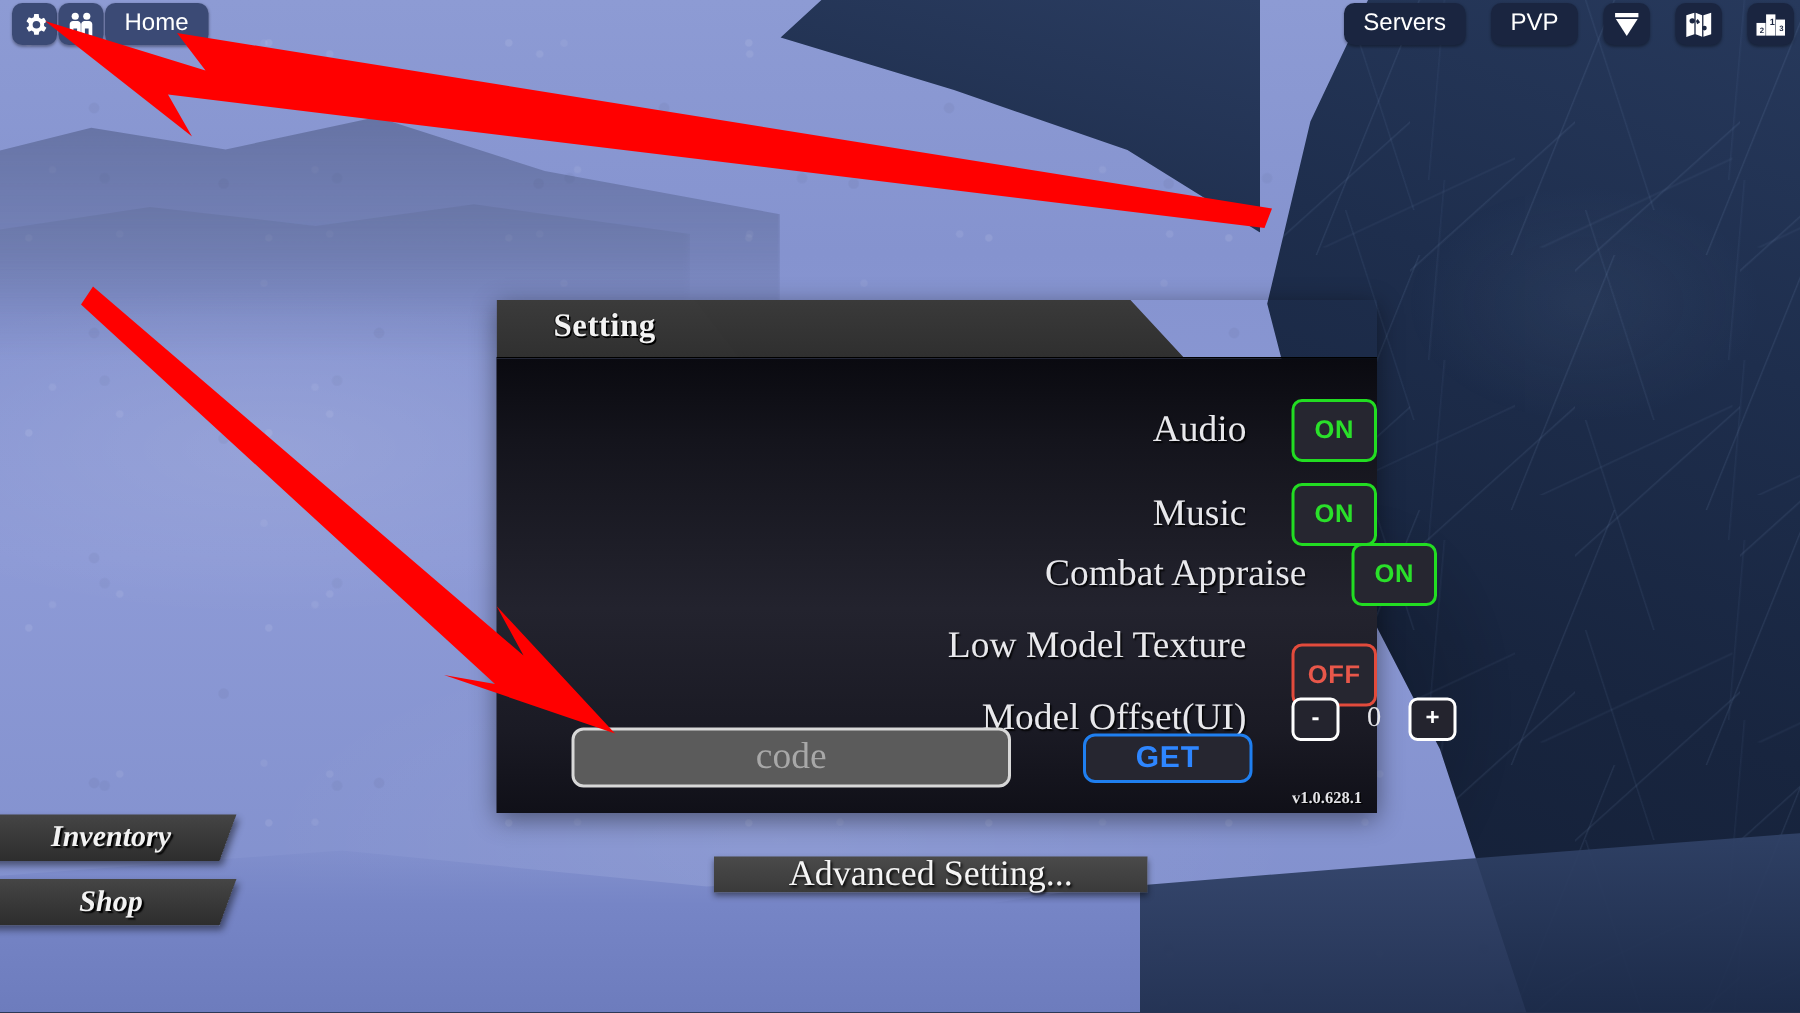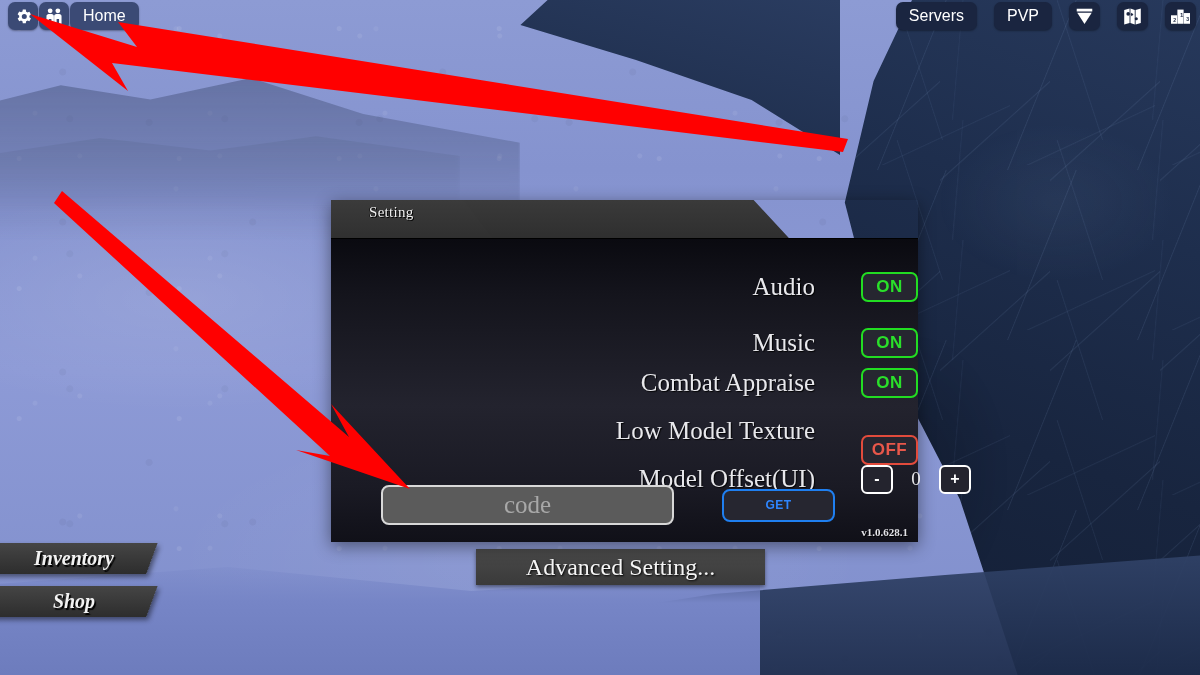--- a/index.html
+++ b/index.html
@@ -110,47 +110,47 @@
     background:linear-gradient(180deg,#3a3a3a,#2f2f2f);
     clip-path: polygon(0 0, 72% 0, 78% 100%, 100% 100%, 100% 100%, 0 100%);
   }
   .panel-titlebar-fill {
     position:absolute; left:0; right:0; top:0; bottom:0;
     background:linear-gradient(180deg,#3b3b3b,#303030);
     clip-path: polygon(0 0, 22.5% 0, 27.5% 100%, 100% 100%, 0 100%);
   }
   .panel-title {
     position:absolute; left:38px; top:4px;
-    font-family:"Liberation Serif", serif; font-weight:normal; font-size:15px;
+    font-family:"Liberation Serif", serif; font-weight:bold; font-size:22px;
     color:#f2f2f2; letter-spacing:.3px;
     text-shadow:1px 1px 0 #000, -1px 0 0 rgba(0,0,0,.5);
   }
   .close-btn {
     position:absolute; right:24px; top:9px; width:56px; height:27px;
     background:#b33b22; color:#fff; font-size:15px; font-weight:bold;
     display:flex; align-items:center; justify-content:center;
     box-shadow:0 1px 2px rgba(0,0,0,.5);
   }
   .panel-body {
     position:relative; height:304px;
     background:linear-gradient(180deg,#0a0a10 0%, #14141c 18%, #23232e 55%, #1a1a24 82%, #101018 100%);
     border-top:1px solid #000;
   }
 
   .row {
     position:absolute; left:0; width:100%; height:40px;
     display:flex; align-items:center;
   }
   .row-label {
-    flex:0 0 530px; text-align:right; padding-right:46px;
+    flex:0 0 530px; text-align:right; padding-right:30px;
     font-family:"Liberation Serif", serif; font-size:25px; color:#e8e8ec;
     text-shadow:1px 1px 1px rgba(0,0,0,.9);
   }
   .toggle {
-    width:113px; height:30px; border-radius:7px;
+    width:113px; height:42px; border-radius:7px;
     background:#262630; display:flex; align-items:center; justify-content:center;
     font-size:17px; font-weight:bold; letter-spacing:.5px;
   }
   .toggle.on  { border:2px solid #22dd22; color:#2ae02a; }
   .toggle.off { border:2px solid #e24b3c; color:#e8574a;margin-top:38px; }
 
   .stepper { display:flex; align-items:center; gap:16px; }
   .step-btn {
     width:32px; height:29px; border-radius:6px; border:2px solid #ffffff;
     background:#24242e; color:#fff; font-size:16px; font-weight:bold;
@@ -162,30 +162,30 @@
   .code-input {
     position:absolute; left:50px; width:293px; height:40px;
     background:#5b5b5b; border:2px solid #d8d8d8; border-radius:8px;
     display:flex; align-items:center; justify-content:center;
     color:#a8a8a8; font-family:"Liberation Serif", serif; font-size:25px;
   }
   .get-btn {
     position:absolute; left:391px; width:113px; height:33px;
     background:#262630; border:2px solid #1f7ff0; border-radius:8px;
     display:flex; align-items:center; justify-content:center;
-    color:#2e86ff; font-size:12px; font-weight:bold; letter-spacing:.5px;
+    color:#2e86ff; font-size:20px; font-weight:bold; letter-spacing:.5px;
   }
   .version {
     position:absolute; right:10px; bottom:4px;
     font-family:"Liberation Serif", serif; font-weight:bold;
     font-size:11px; color:#e4e4e8; text-shadow:1px 1px 0 #000;
   }
 
   .advanced-btn {
-    position:absolute; left:476px; top:549px; width:289px; height:36px; z-index:28;
+    position:absolute; left:476px; top:571px; width:289px; height:24px; z-index:28;
     background:linear-gradient(180deg,#4a4a4a,#3a3a3a);
     display:flex; align-items:center; justify-content:center;
     font-family:"Liberation Serif", serif; font-size:24px; color:#f5f5f5;
     text-shadow:1px 1px 2px #000;
     box-shadow:0 2px 4px rgba(0,0,0,.45);
   }
 
   
   .side-btn {
     position:absolute; left:-18px; width:170px; height:31px; z-index:22;
@@ -308,21 +308,21 @@
       </div>
     </div>
 
     <div class="row" style="top:84px;">
       <div class="row-label">Music</div>
       <div class="toggle on">
         <span>ON</span>
       </div>
     </div>
 
-    <div class="row" style="top:124px;">
+    <div class="row" style="top:124px;margin-left:40px;">
       <div class="row-label">Combat Appraise</div>
       <div class="toggle on">
         <span>ON</span>
       </div>
     </div>
 
     <div class="row" style="top:172px;">
       <div class="row-label">Low Model Texture</div>
       <div class="toggle off">
         <span>OFF</span>

